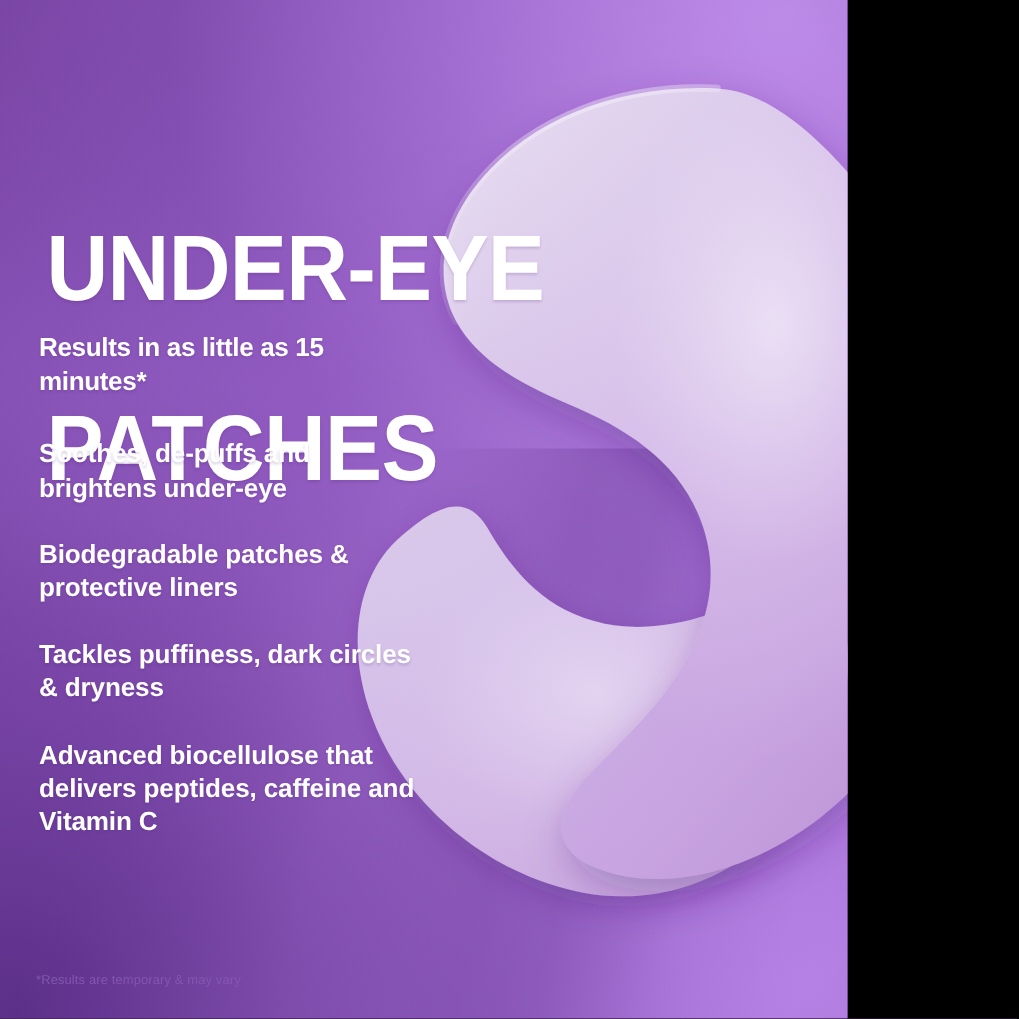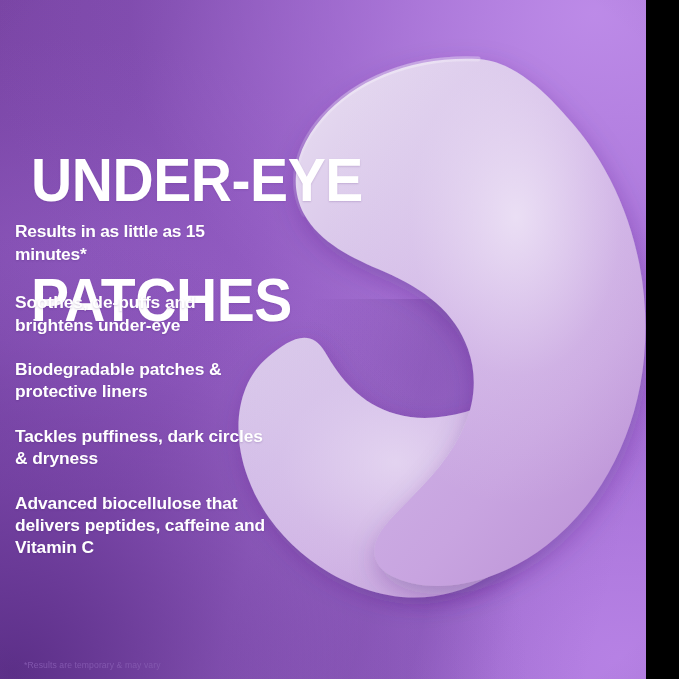--- a/index.html
+++ b/index.html
@@ -2,21 +2,21 @@
 <html><head>
 <meta charset="utf-8">
 <style>
   html, body {
     margin: 0;
     padding: 0;
     background: #000;
   }
   #canvas {
     position: relative;
-    width: 646px;
+    width: 565px;
     height: 679px;
     overflow: hidden;
     font-family: "Liberation Sans", sans-serif;
     background: #8a52bb;
     -webkit-font-smoothing: antialiased;
   }
 
   
   .bg-layer {
     position: absolute;
@@ -110,21 +110,21 @@
     transform-origin: left top;
     text-shadow: 0 1px 2px rgba(70,30,110,0.18);
     white-space: pre-line;
   }
   .headline .hl-line {
     display: block;
   }
 
   .bullets {
     position: absolute;
-    left: 15px;
+    left: 26px;
     top: 203px;
     width: 252px;
   }
   .bullet {
     color: #ffffff;
     font-size: 17.4px;
     line-height: 22.4px;
     margin-bottom: 22px;
     letter-spacing: -0.1px;
     text-shadow: 0 1px 2px rgba(70,30,110,0.22);
@@ -133,21 +133,21 @@
   .bullet.lead {
     font-weight: 700;
     letter-spacing: -0.25px;
     margin-bottom: 26px;
   }
   .bullet:last-child { margin-bottom: 0; }
 
   .footnote {
     position: absolute;
     left: 24px;
-    bottom: 8px;
+    bottom: 20px;
     color: rgba(132,88,175,0.95);
     font-size: 8.6px;
     line-height: 11px;
     letter-spacing: 0.1px;
   }
 </style>
 </head>
 <body>
 
 <div id="canvas">

